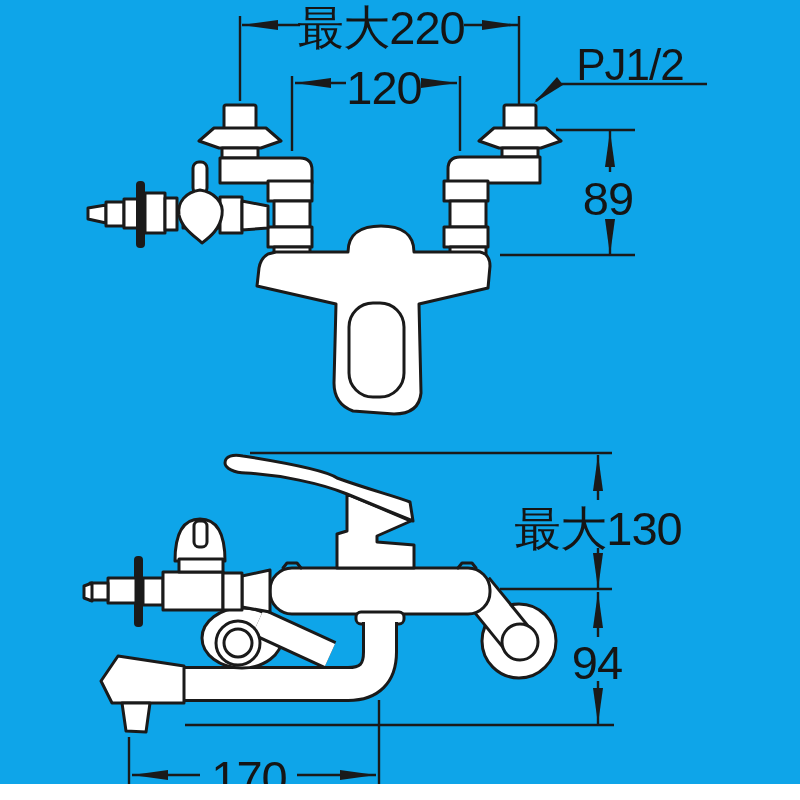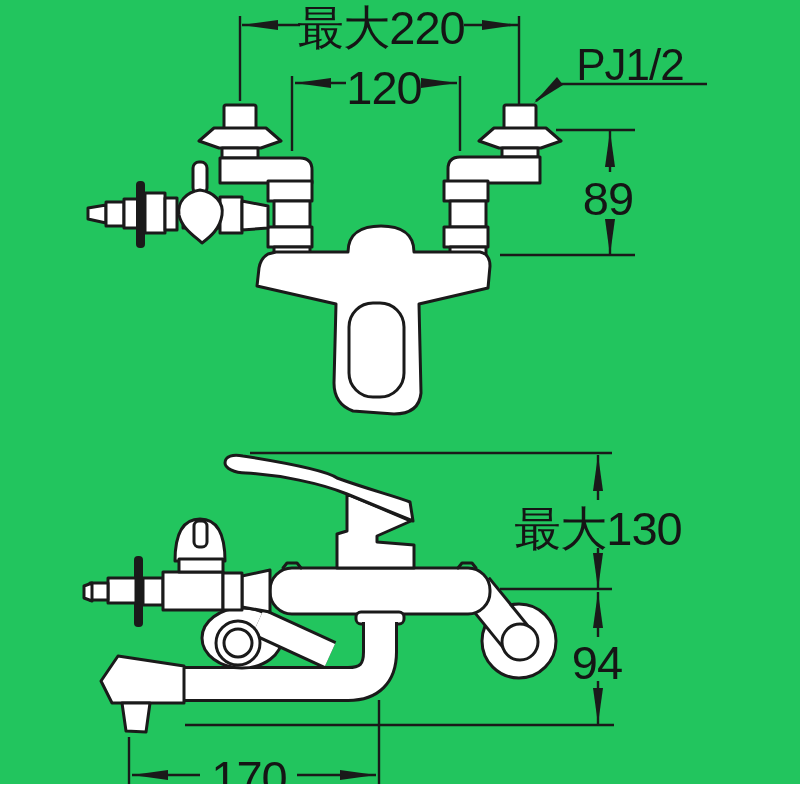--- a/index.html
+++ b/index.html
@@ -1,16 +1,16 @@
 <!DOCTYPE html>
 <html><head>
 <meta charset="utf-8">
 <style>
   html,body{margin:0;padding:0;background:#ffffff;}
-  .canvas{position:relative;width:800px;height:784px;background:#22c55e;overflow:hidden;}
+  .canvas{position:relative;width:800px;height:784px;background:#0ea5e9;overflow:hidden;}
   svg{display:block;}
   .s  {fill:#ffffff;stroke:#1a1a1a;stroke-width:3;stroke-linejoin:round;stroke-linecap:round;}
   .ln {fill:none;stroke:#1a1a1a;stroke-width:3;stroke-linejoin:round;stroke-linecap:round;}
   .dim{fill:none;stroke:#1a1a1a;stroke-width:2.4;stroke-linejoin:round;stroke-linecap:butt;}
   .ar {fill:#1a1a1a;stroke:none;}
   .bar{fill:#1a1a1a;stroke:none;}
   .pb {fill:none;stroke:#1a1a1a;stroke-linecap:butt;}
   .pw {fill:none;stroke:#ffffff;stroke-linecap:butt;}
   text{font-family:"Liberation Sans","DejaVu Sans",sans-serif;fill:#151515;}
   .dtxt{font-size:47px;letter-spacing:-1px;}

